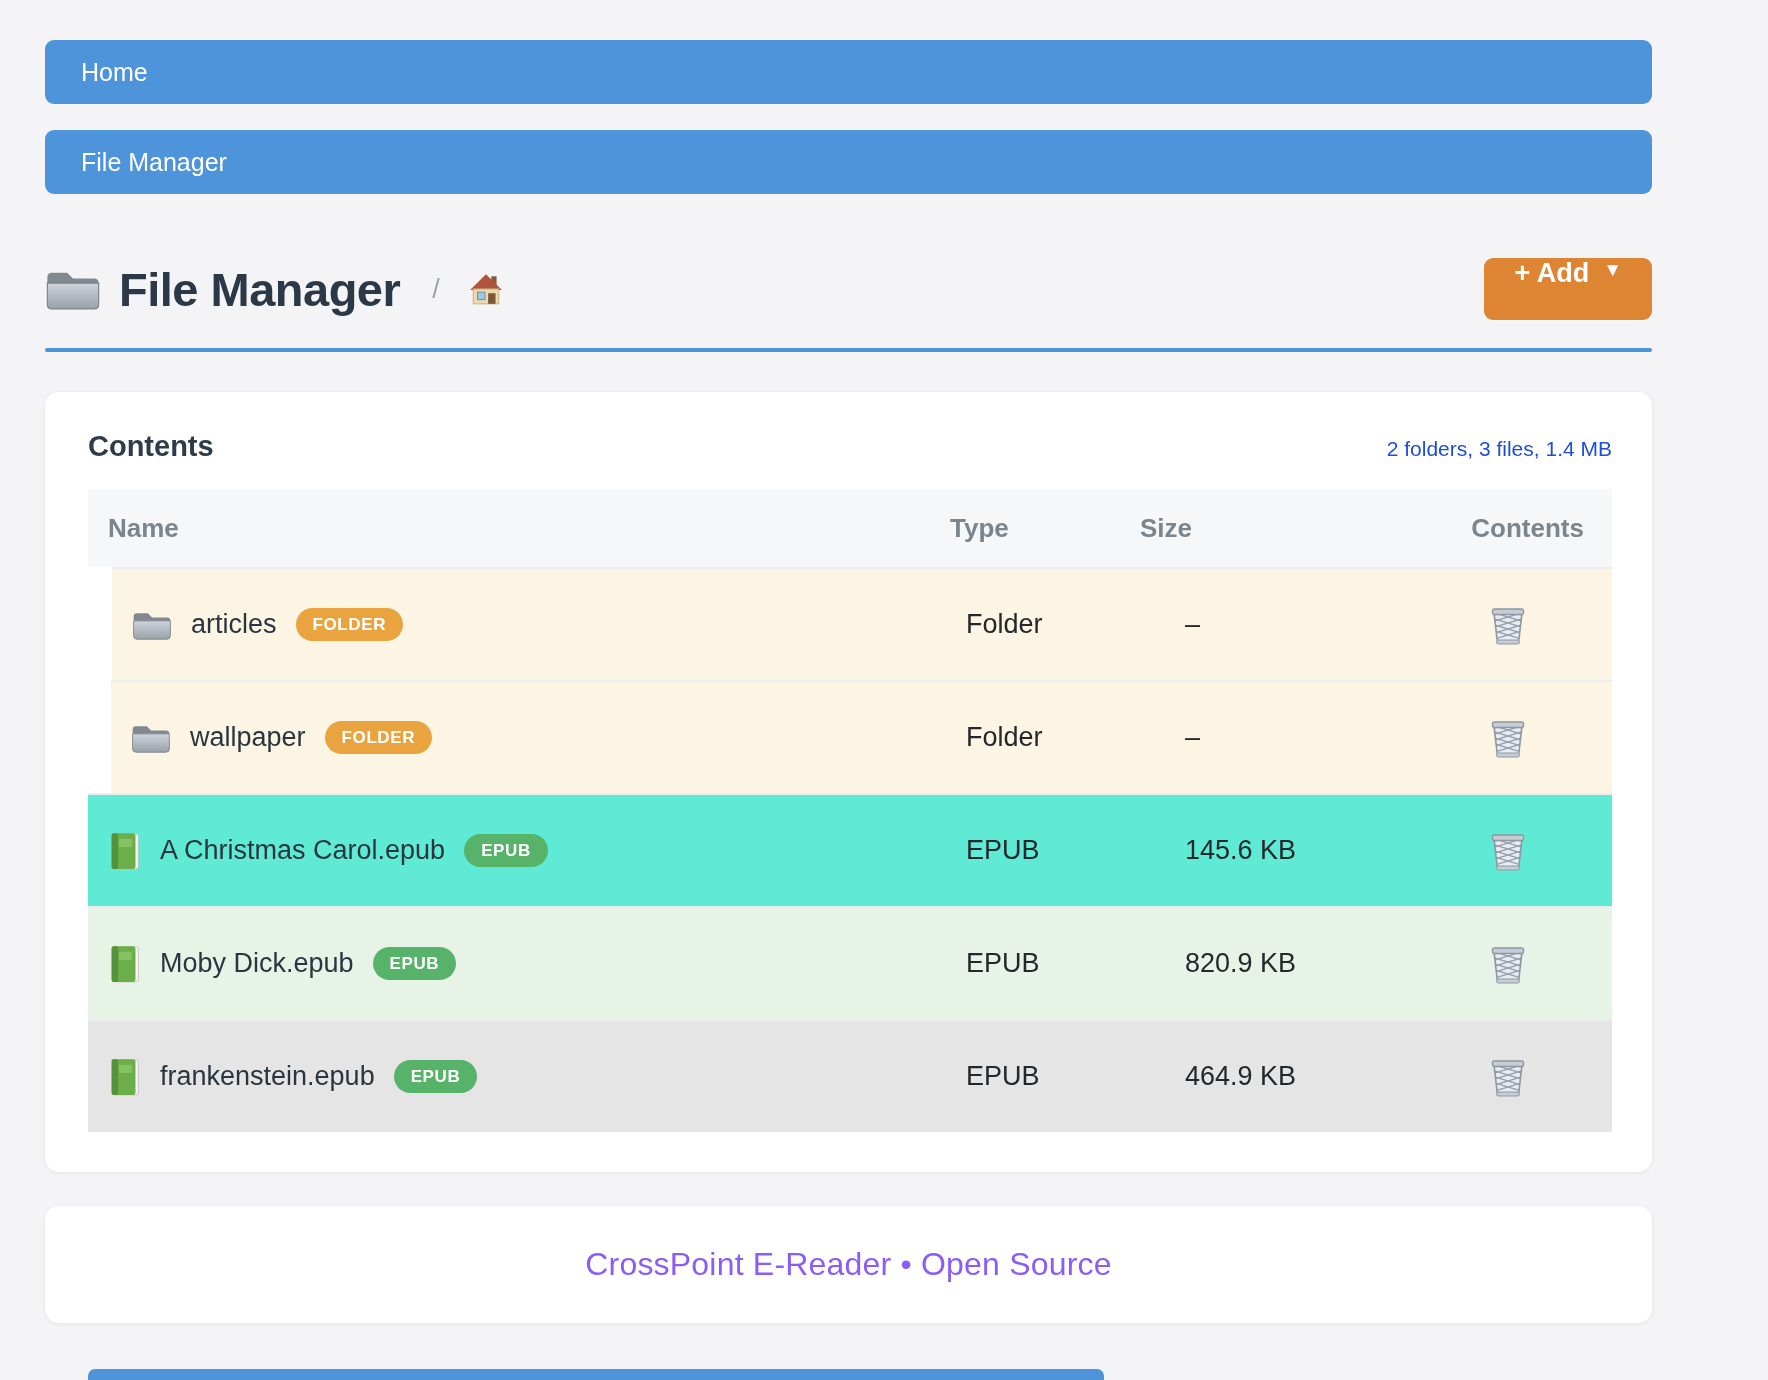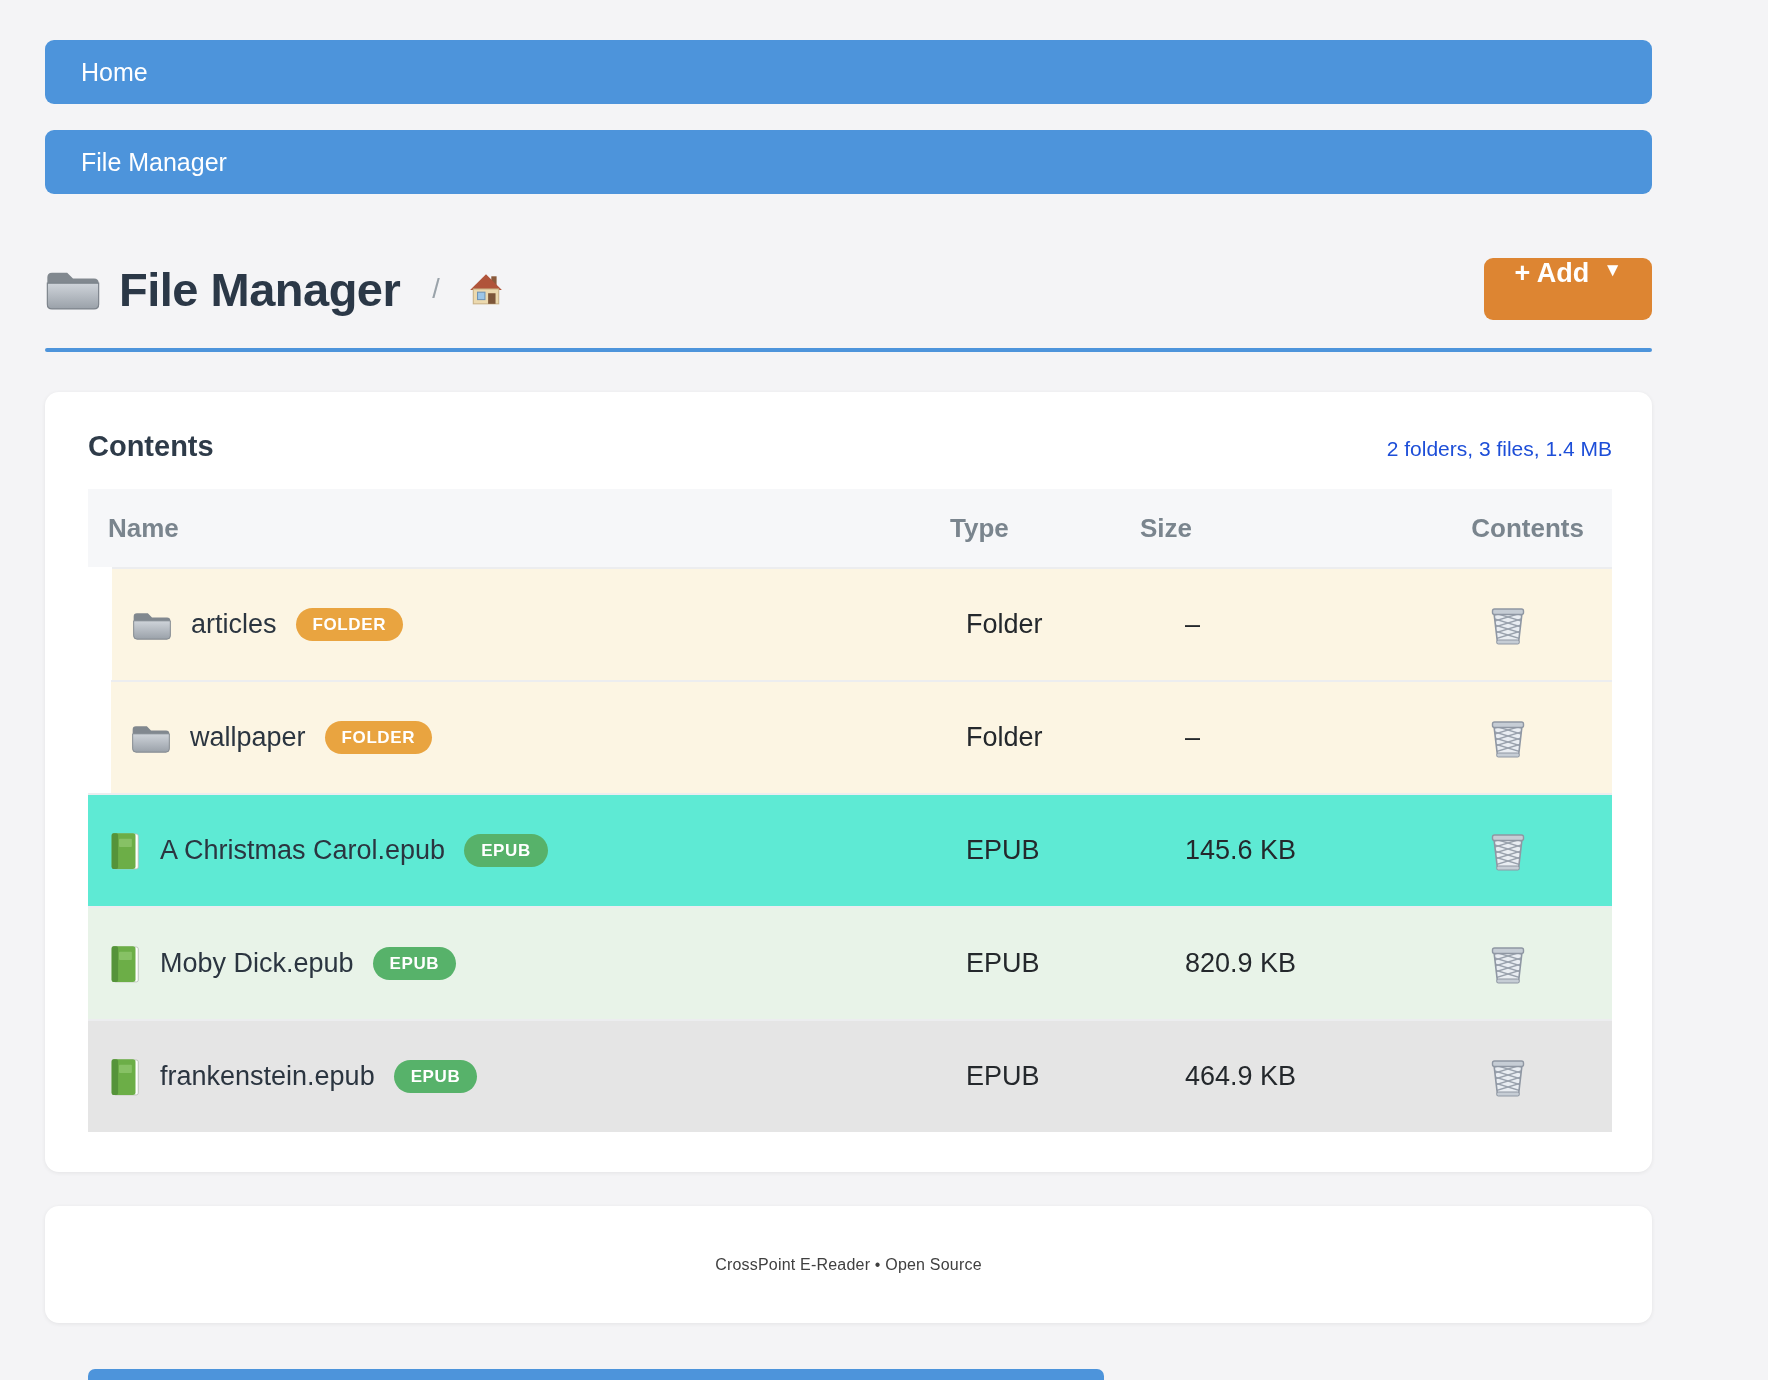--- a/index.html
+++ b/index.html
@@ -70,21 +70,21 @@
   .row-icon { display:flex; align-items:center; }
 
   .delete-btn { background:none; border:none; cursor:pointer; padding:4px; line-height:0; }
 
   
   .footer-card {
     margin-top:34px; background:#ffffff; border-radius:14px;
     box-shadow:0 1px 4px rgba(0,0,0,0.07);
     height:117px; display:flex; align-items:center; justify-content:center;
   }
-  .footer-text { font-size:16px; color:#404040; letter-spacing:0.2px; }
+  .footer-text { font-size:32px; color:#8b5cf6; letter-spacing:0.2px; }
 
   
   .bottom-partial {
     position:absolute; left:88px; bottom:0; width:1016px; height:11px;
     background:#4d94db; border-radius:7px 7px 0 0; border:none; cursor:pointer;
   }
 </style>
 </head>
 <body>
 

